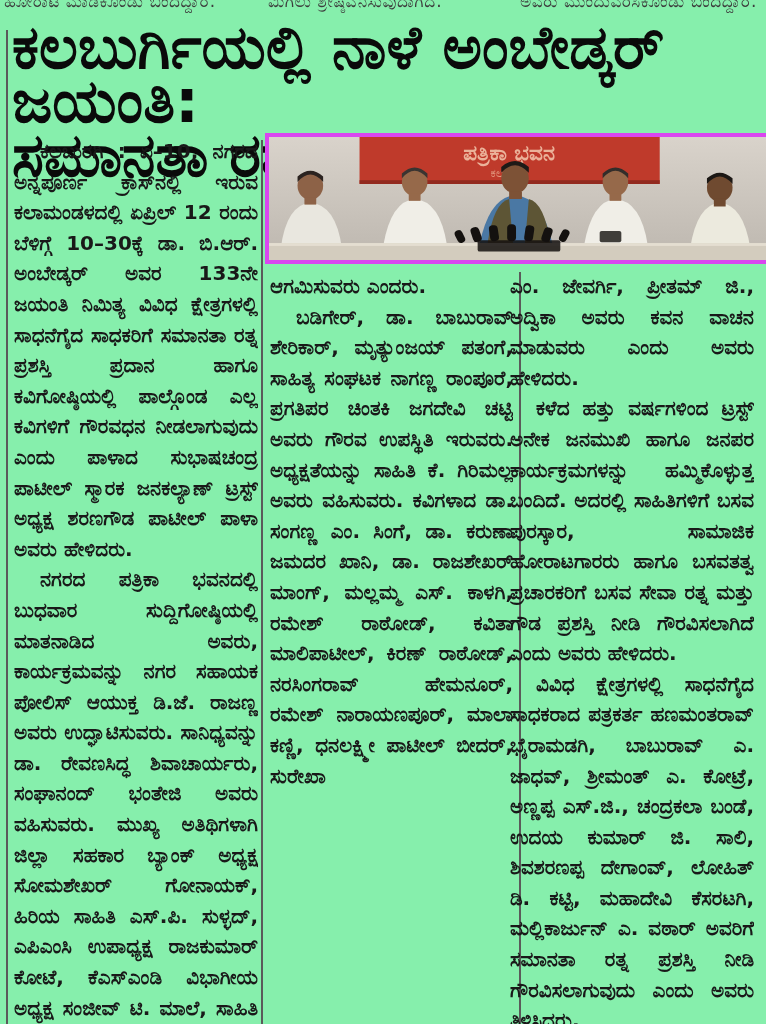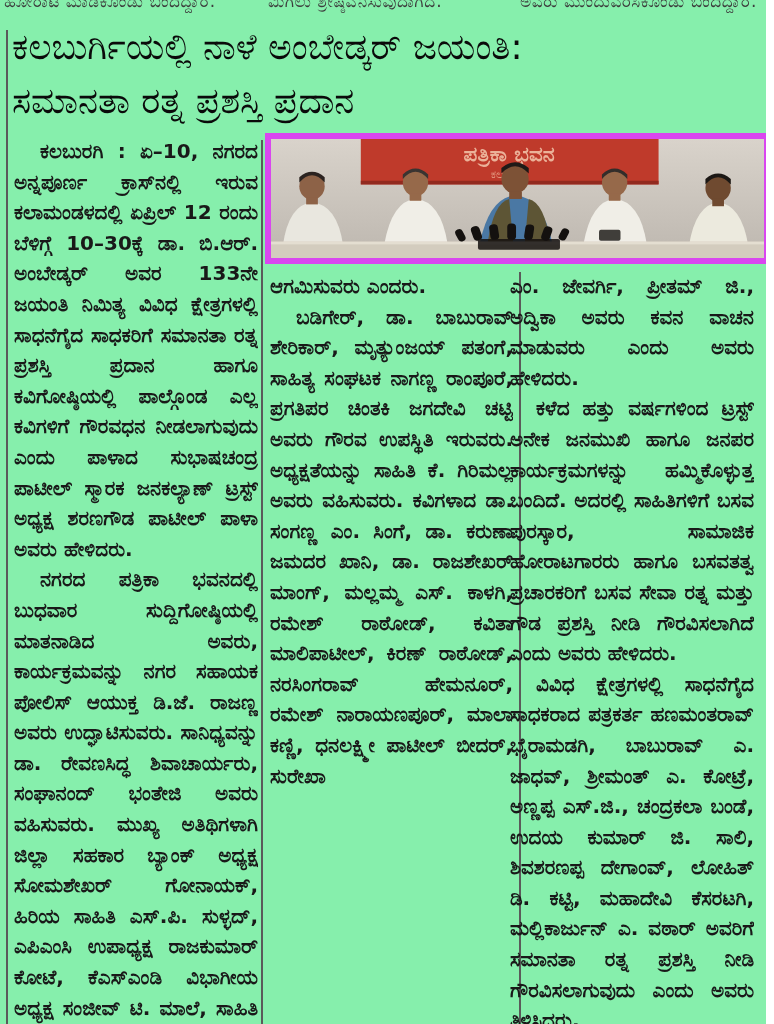--- a/index.html
+++ b/index.html
@@ -15,32 +15,32 @@
     overflow:hidden; white-space:nowrap;
   }
   .masthead-strip span{
     position:absolute; top:-9px; font-size:17px; color:#3c3c3c;
     letter-spacing:.5px;
   }
   .frag-1{left:4px;} .frag-2{left:268px;} .frag-3{left:520px;}
   
   .headline{
     position:absolute; left:12px; top:20px; width:758px;
-    font-size:36px; line-height:54px; font-weight:400; color:#0a0a0a;
+    font-size:60px; line-height:54px; font-weight:700; color:#0a0a0a;
     letter-spacing:0px;
   }
   
   .vrule{position:absolute; width:1.5px; background:#5a5a5a;}
   .rule-left{left:6px; top:30px; height:994px;}
   .rule-c1{left:261px; top:140px; height:884px;}
   .rule-c2{left:519px; top:272px; height:752px;}
   
   .photo{
     position:absolute; left:265px; top:133px; width:505px; height:131px;
-    border:6px solid #d946ef; box-sizing:border-box; background:#c9c3bb;
+    border:4px solid #d946ef; box-sizing:border-box; background:#c9c3bb;
   }
   .photo svg{display:block; width:100%; height:100%;}
   
   .col{
     position:absolute; overflow:hidden;
     font-size:20px; line-height:30.6px; text-align:justify; color:#191919;
   }
   .col p{margin:0; text-indent:26px;font-weight:bold;}
   .col p.no-indent{text-indent:0;}
   .col-1{left:14px;  top:136px; width:244px; height:888px;}

